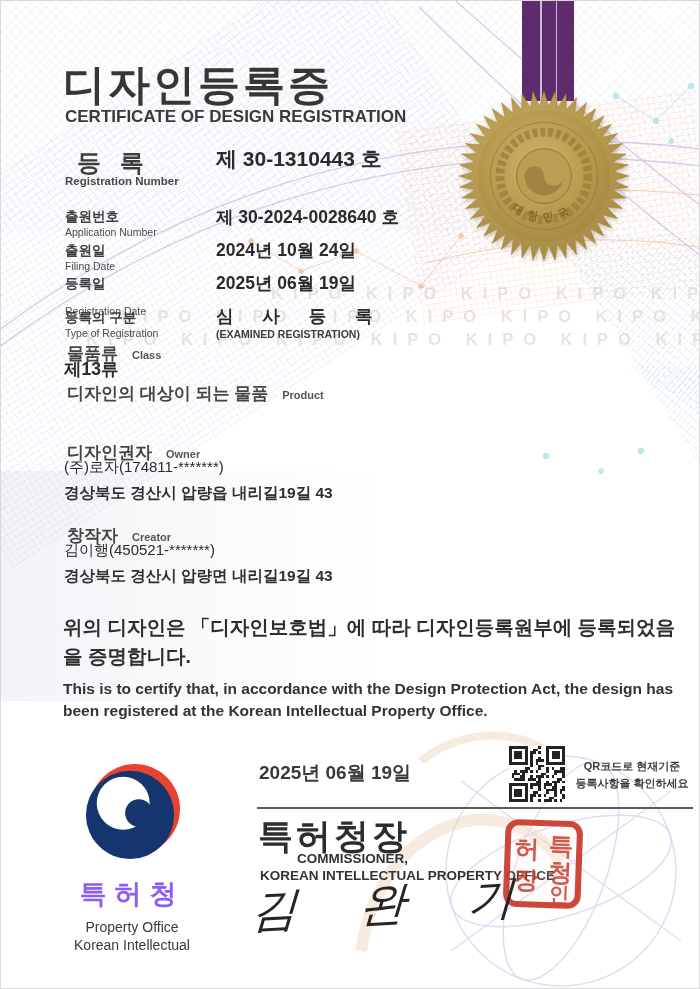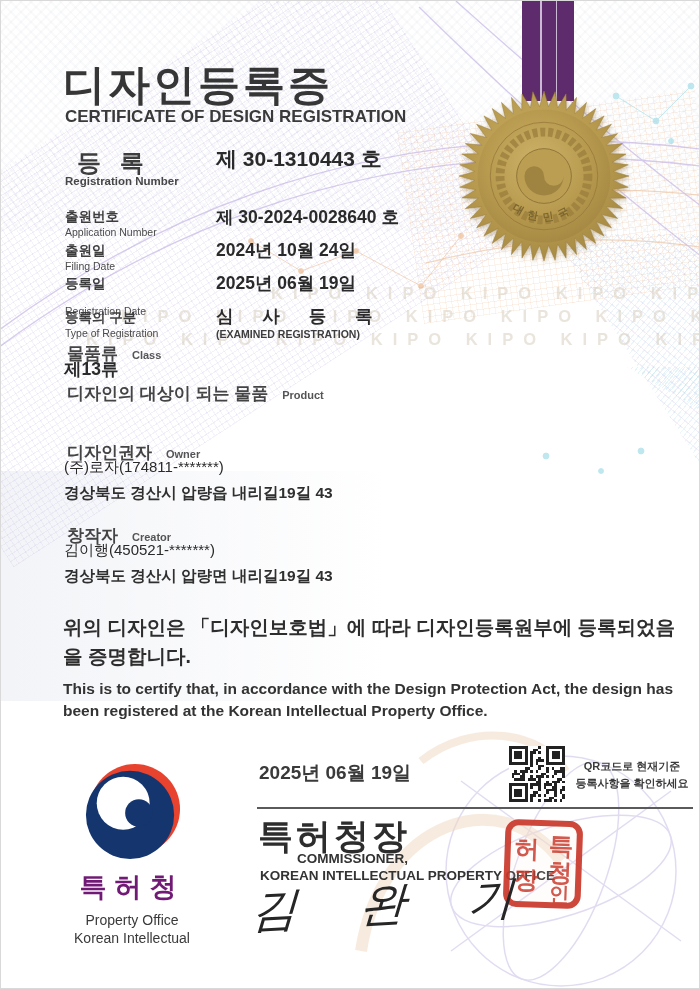--- a/index.html
+++ b/index.html
@@ -53,21 +53,21 @@
   .il-en{font-size:11px;font-weight:700;color:#555;}
   .big-val{font-size:17.5px;font-weight:700;color:#2a2a2a;}
   .name-val{font-size:15px;font-weight:400;color:#2a2a2a;}
   .addr-val{font-size:15.5px;font-weight:700;color:#2f2f2f;}
   .statement{left:62px;top:612px;width:616px;}
   .statement .ko{font-size:19.5px;font-weight:700;color:#2d2d2d;line-height:1.5;margin:0;}
   .statement .en{font-size:15.5px;font-weight:700;color:#333;line-height:1.45;margin:6px 0 0 0;}
 
   
   .logo-wrap{left:33px;top:762px;width:196px;text-align:center;}
-  .agency-ko{font-size:27px;font-weight:700;letter-spacing:8px;color:#701a75;margin-top:4px;}
+  .agency-ko{font-size:27px;font-weight:700;letter-spacing:8px;color:#8b5cf6;margin-top:11px;}
   .agency-en{font-size:14px;font-weight:500;color:#3a3a3a;line-height:1.3;margin-top:6px;}
   .issue-date{left:258px;top:759px;font-size:19px;font-weight:600;color:#3a3a3a;}
   .qr{left:508px;top:745px;width:56px;height:56px;}
   .qr-caption{left:568px;top:757px;width:126px;font-size:11px;font-weight:700;color:#3a3a3a;
     line-height:1.5;text-align:center;}
   .divider{left:256px;top:806px;width:436px;height:2px;background:#5a5a5a;}
   .comm-ko{left:257px;top:812px;font-size:35px;font-weight:700;letter-spacing:3px;color:#2d2d2d;}
   .comm-en1{left:259px;top:850px;font-size:13.5px;font-weight:700;color:#333;margin-left:37px;}
   .comm-en2{left:259px;top:867px;font-size:13.5px;font-weight:700;color:#333;}
   .stamp{left:502px;top:818px;width:80px;height:90px;transform:rotate(2deg);opacity:.92;}

